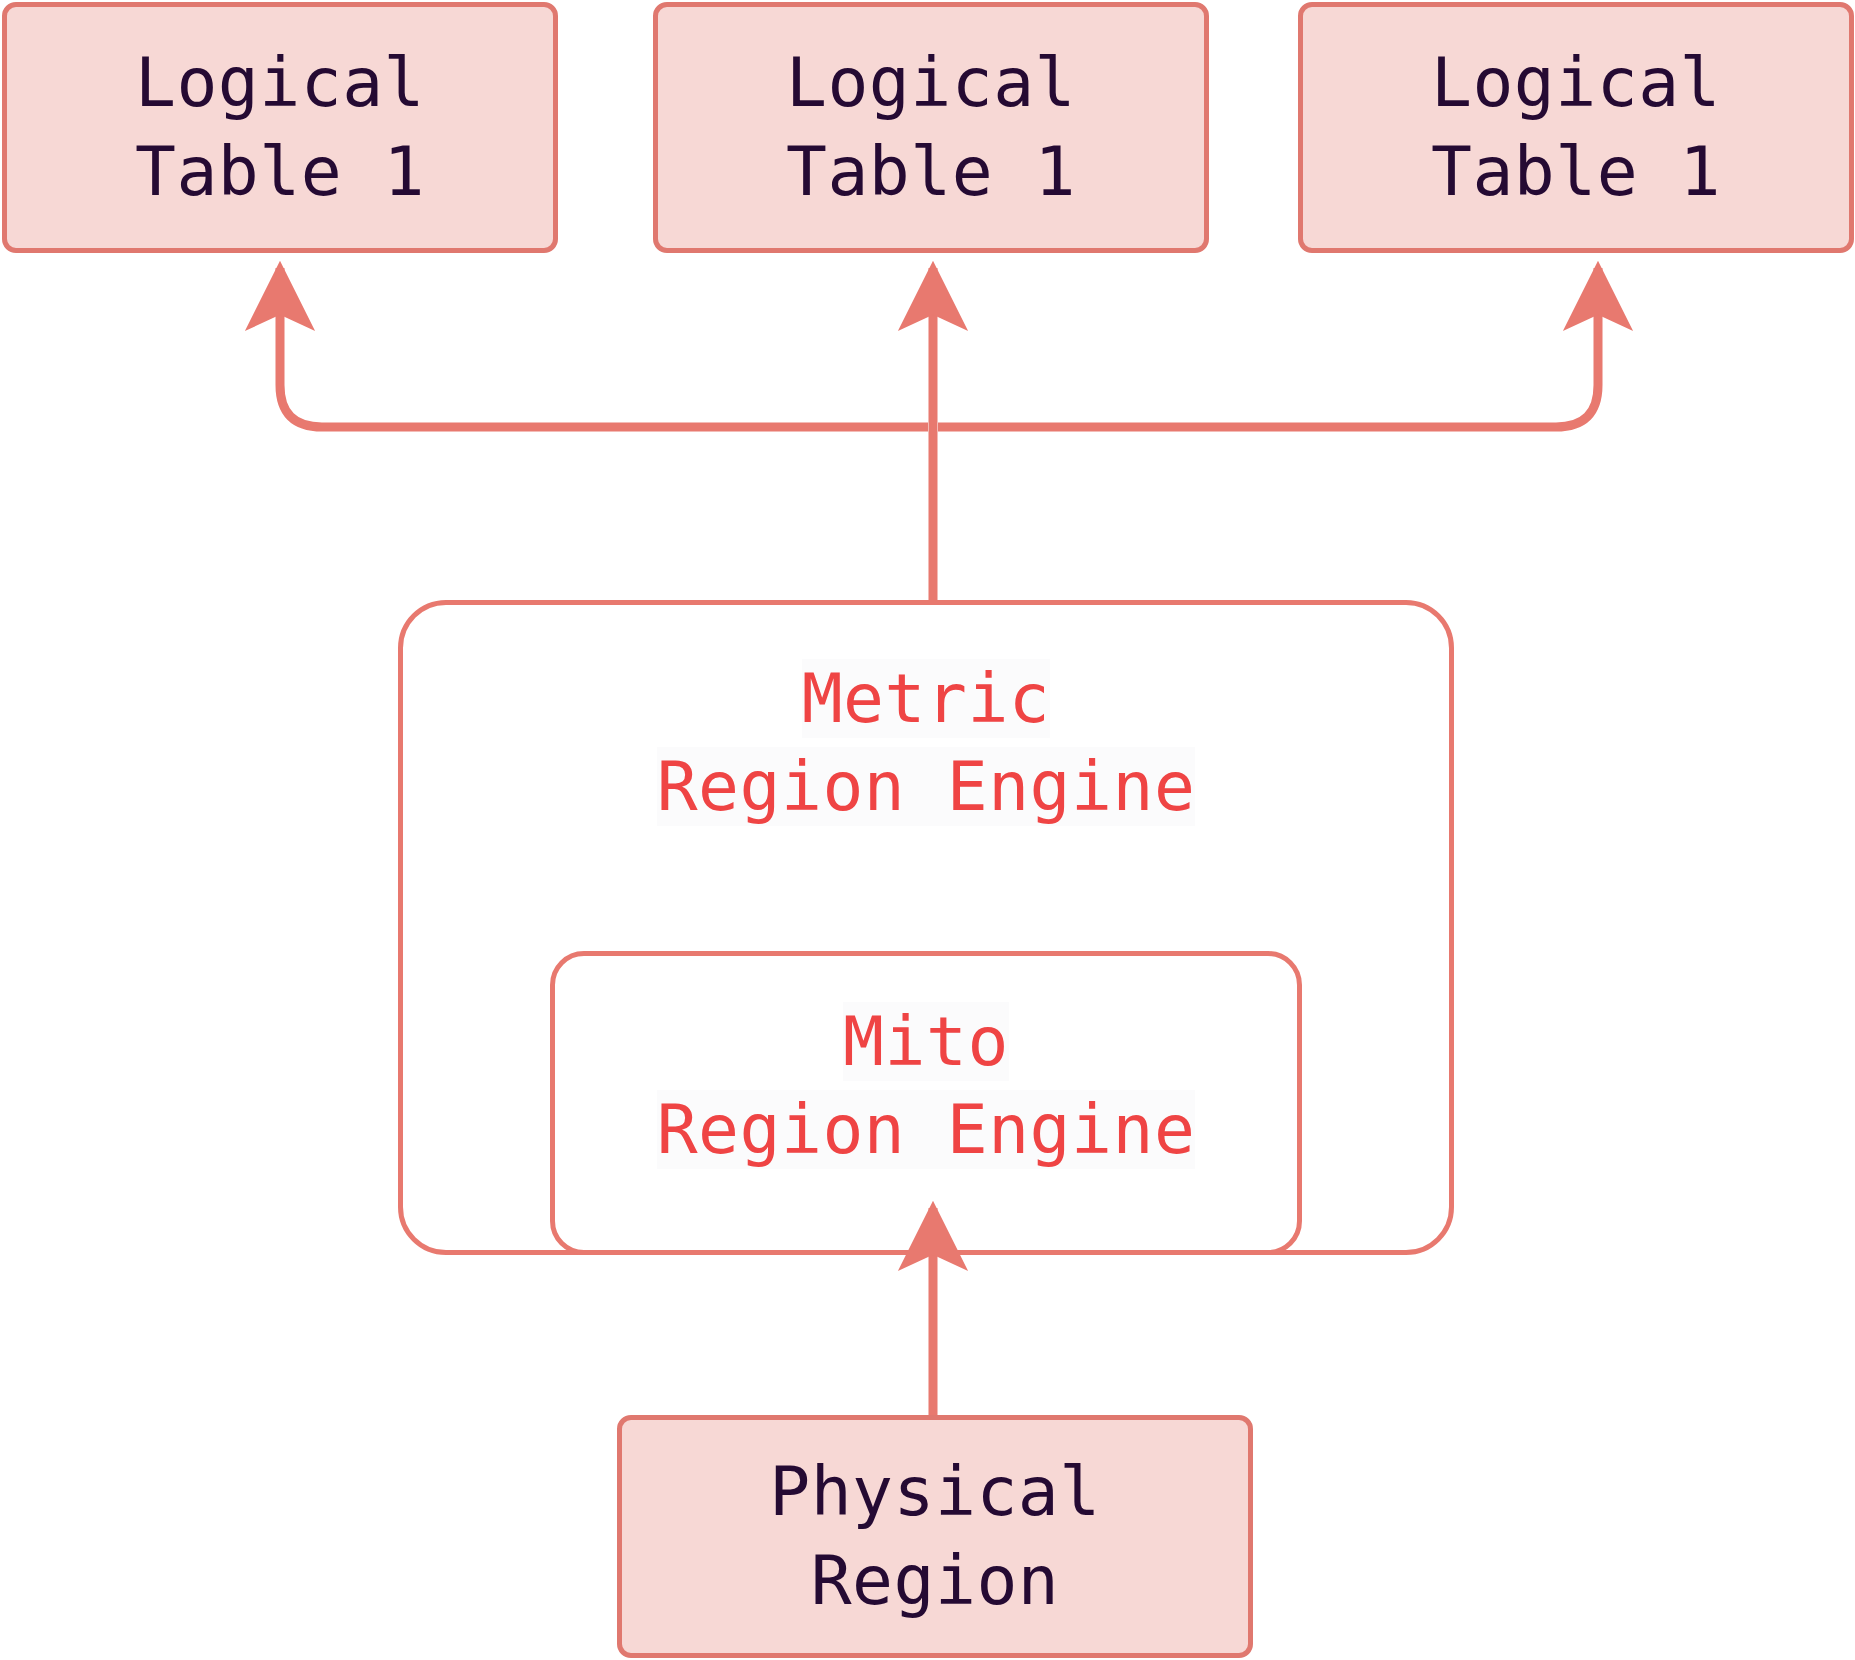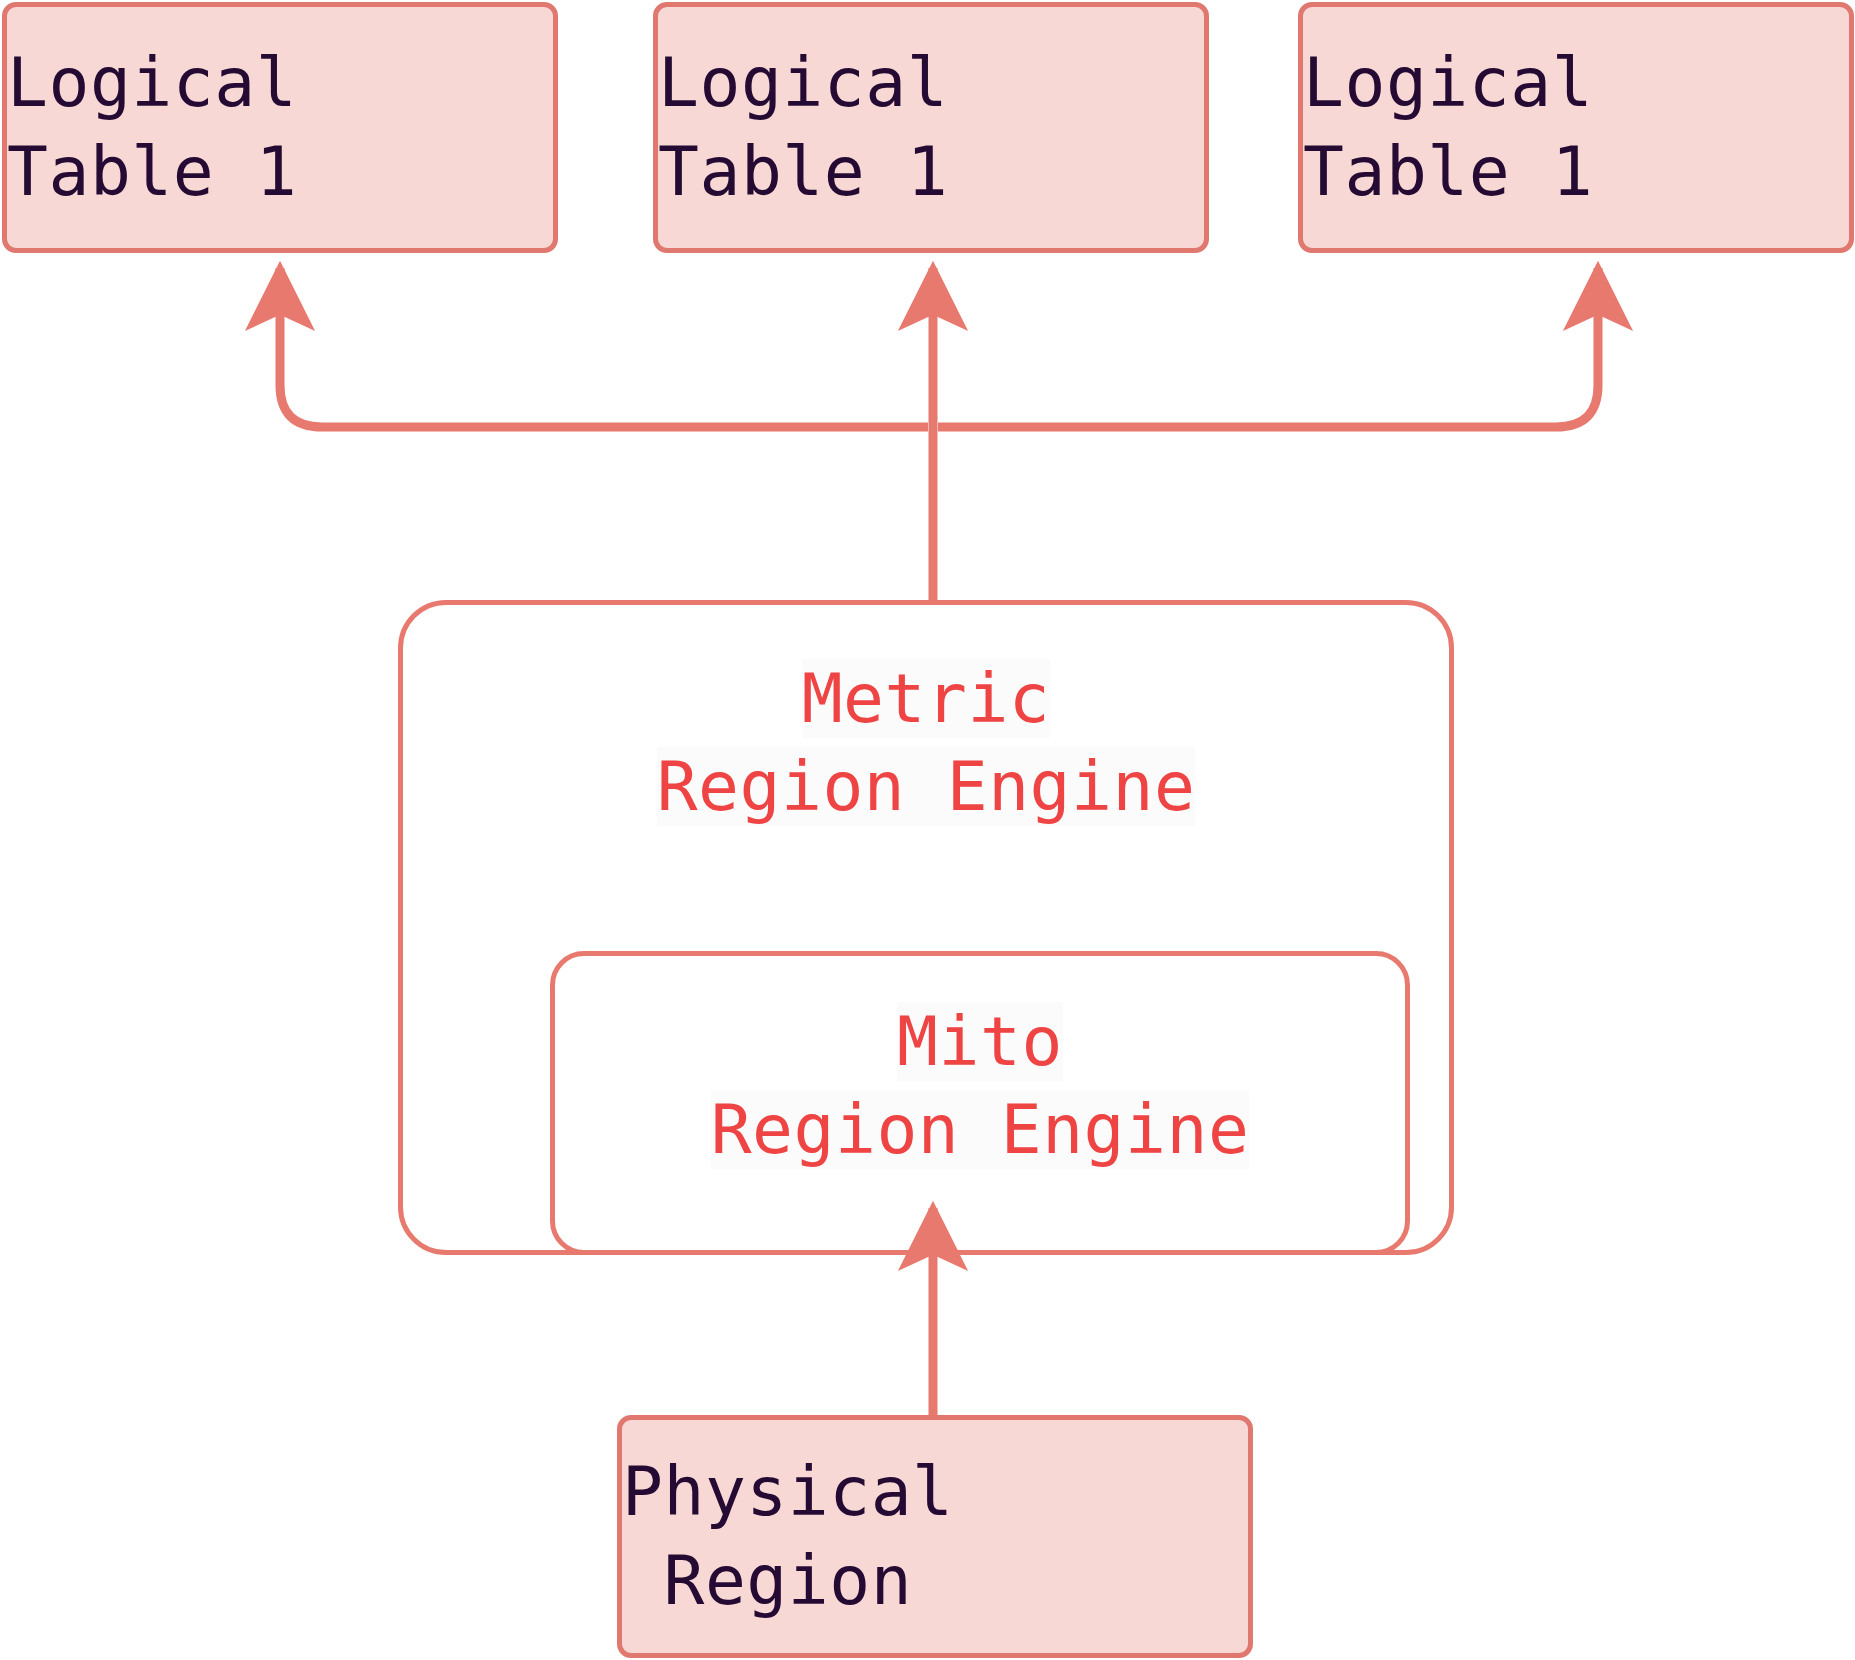--- a/index.html
+++ b/index.html
@@ -24,21 +24,21 @@
     top: 0;
     width: 1855px;
     height: 1660px;
     pointer-events: none;
   }
   .node {
     position: absolute;
     box-sizing: border-box;
     display: flex;
     align-items: center;
-    justify-content: flex-start;
+    justify-content: center;
     text-align: center;
   }
   .node-label {
     white-space: pre-line;
     line-height: 1.30;
     letter-spacing: 0.5px;
     color: #250a33;
   }
   
   .box-filled {
@@ -70,21 +70,21 @@
   }
   
   #logical-table-1 { left: 2px;    top: 2px;    width: 556px; height: 251px; }
   #logical-table-2 { left: 653px;  top: 2px;    width: 556px; height: 251px; }
   #logical-table-3 { left: 1298px; top: 2px;    width: 556px; height: 251px; }
   #metric-region-engine {
     left: 398px; top: 600px; width: 1056px; height: 655px;
     border-radius: 48px;
   }
   #mito-region-engine {
-    left: 550px; top: 951px; width: 860px; height: 304px;
+    left: 550px; top: 951px; width: 752px; height: 304px;
     border-radius: 34px;
   }
   #physical-table { left: 617px; top: 1415px; width: 636px; height: 243px; }
 
   #metric-region-engine .container-title { top: 50px; }
   #mito-region-engine  .container-title { top: 42px; }
 </style>
 </head>
 <body>
 

